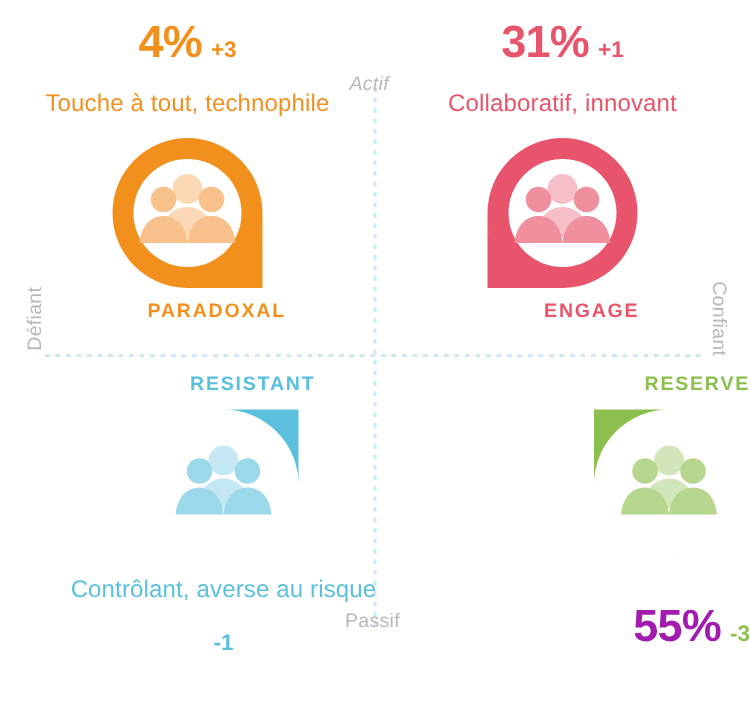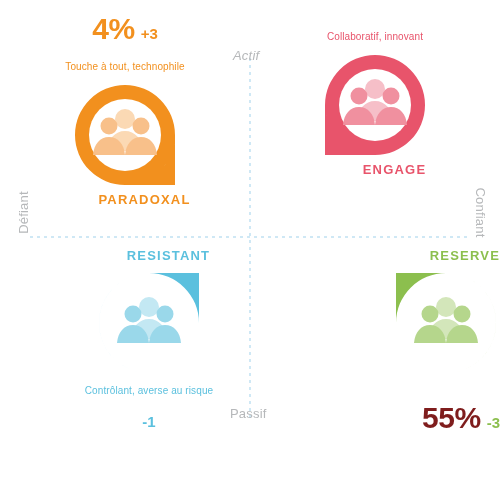--- a/index.html
+++ b/index.html
@@ -43,21 +43,21 @@
   .cell-tl{left:0px;  top:14px;}
   .cell-tr{left:250px;top:14px;}
   .cell-bl{left:0px;  top:248px;padding-left:24px;}
   .cell-br{left:250px;top:248px;align-items:flex-end;}
 
   
   .stat{display:flex;align-items:baseline;justify-content:center;gap:6px;line-height:1;}
   .stat .pct{font-size:30px;font-weight:bold;letter-spacing:-.5px;}
   .stat .delta{font-size:15px;font-weight:bold;}
 
-  .descriptor{font-size:10px;letter-spacing:.1px;white-space:nowrap;}
+  .descriptor{font-size:16px;letter-spacing:.1px;white-space:nowrap;}
   .segname{font-size:13px;font-weight:bold;letter-spacing:1.2px;white-space:nowrap;margin-left:39px;}
 
   
   .pin{width:108px;height:108px;display:block;}
 
   
   .sp-a{height:17px;}   
   .sp-b{height:9px;}    
   .sp-c{height:3px;}    
   .sp-d{height:6px;}    
@@ -93,20 +93,24 @@
       <circle cx="38" cy="45" r="8.5" fill="#F8C08A"></circle>
       <path d="M38 56 C47 56 53 63 54 74 L22 74 C23 63 29 56 38 56 Z" fill="#F8C08A"></path>
       <circle cx="70" cy="45" r="8.5" fill="#F8C08A"></circle>
       <path d="M70 56 C79 56 85 63 86 74 L54 74 C55 63 61 56 70 56 Z" fill="#F8C08A"></path>
     </svg>
     <div class="sp-c"></div>
     <div class="segname" style="color: rgb(242, 144, 30);">PARADOXAL</div>
   </div>
 
   <div class="cell cell-tr">
+    <div class="stat">
+      <span class="pct" style="color: rgb(232, 84, 107);">31%</span>
+      <span class="delta" style="color: rgb(232, 84, 107);">+1</span>
+    </div>
     <div class="sp-a"></div>
     <div class="descriptor" style="color: rgb(232, 84, 107);">Collaboratif, innovant</div>
     <div class="sp-b"></div>
     <svg class="pin" viewBox="0 0 108 108">
       <path d="M54 4 A50 50 0 1 1 4 54 L4 104 L54 104 A50 50 0 0 1 54 4 Z" fill="#E8546B"></path>
       <circle cx="54" cy="54" r="36" fill="#ffffff"></circle>
       <circle cx="54" cy="38" r="10" fill="#F6BFC8"></circle>
       <path d="M54 50 C64 50 71 58 72 70 L36 70 C37 58 44 50 54 50 Z" fill="#F6BFC8"></path>
       <circle cx="38" cy="45" r="8.5" fill="#F0909F"></circle>
       <path d="M38 56 C47 56 53 63 54 74 L22 74 C23 63 29 56 38 56 Z" fill="#F0909F"></path>
@@ -147,18 +151,18 @@
       <circle cx="54" cy="38" r="10" fill="#D3E6BA"></circle>
       <path d="M54 50 C64 50 71 58 72 70 L36 70 C37 58 44 50 54 50 Z" fill="#D3E6BA"></path>
       <circle cx="38" cy="45" r="8.5" fill="#B5D68C"></circle>
       <path d="M38 56 C47 56 53 63 54 74 L22 74 C23 63 29 56 38 56 Z" fill="#B5D68C"></path>
       <circle cx="70" cy="45" r="8.5" fill="#B5D68C"></circle>
       <path d="M70 56 C79 56 85 63 86 74 L54 74 C55 63 61 56 70 56 Z" fill="#B5D68C"></path>
     </svg>
     <div class="sp-e"></div>
     <div class="sp-f"></div>
     <div class="stat">
-      <span class="pct" style="color: #7f1d1d;">55%</span>
+      <span class="pct" style="color: #a21caf;">55%</span>
       <span class="delta" style="color: rgb(140, 191, 78);">-3</span>
     </div>
   </div>
 
 </div>
 
 </body></html>

